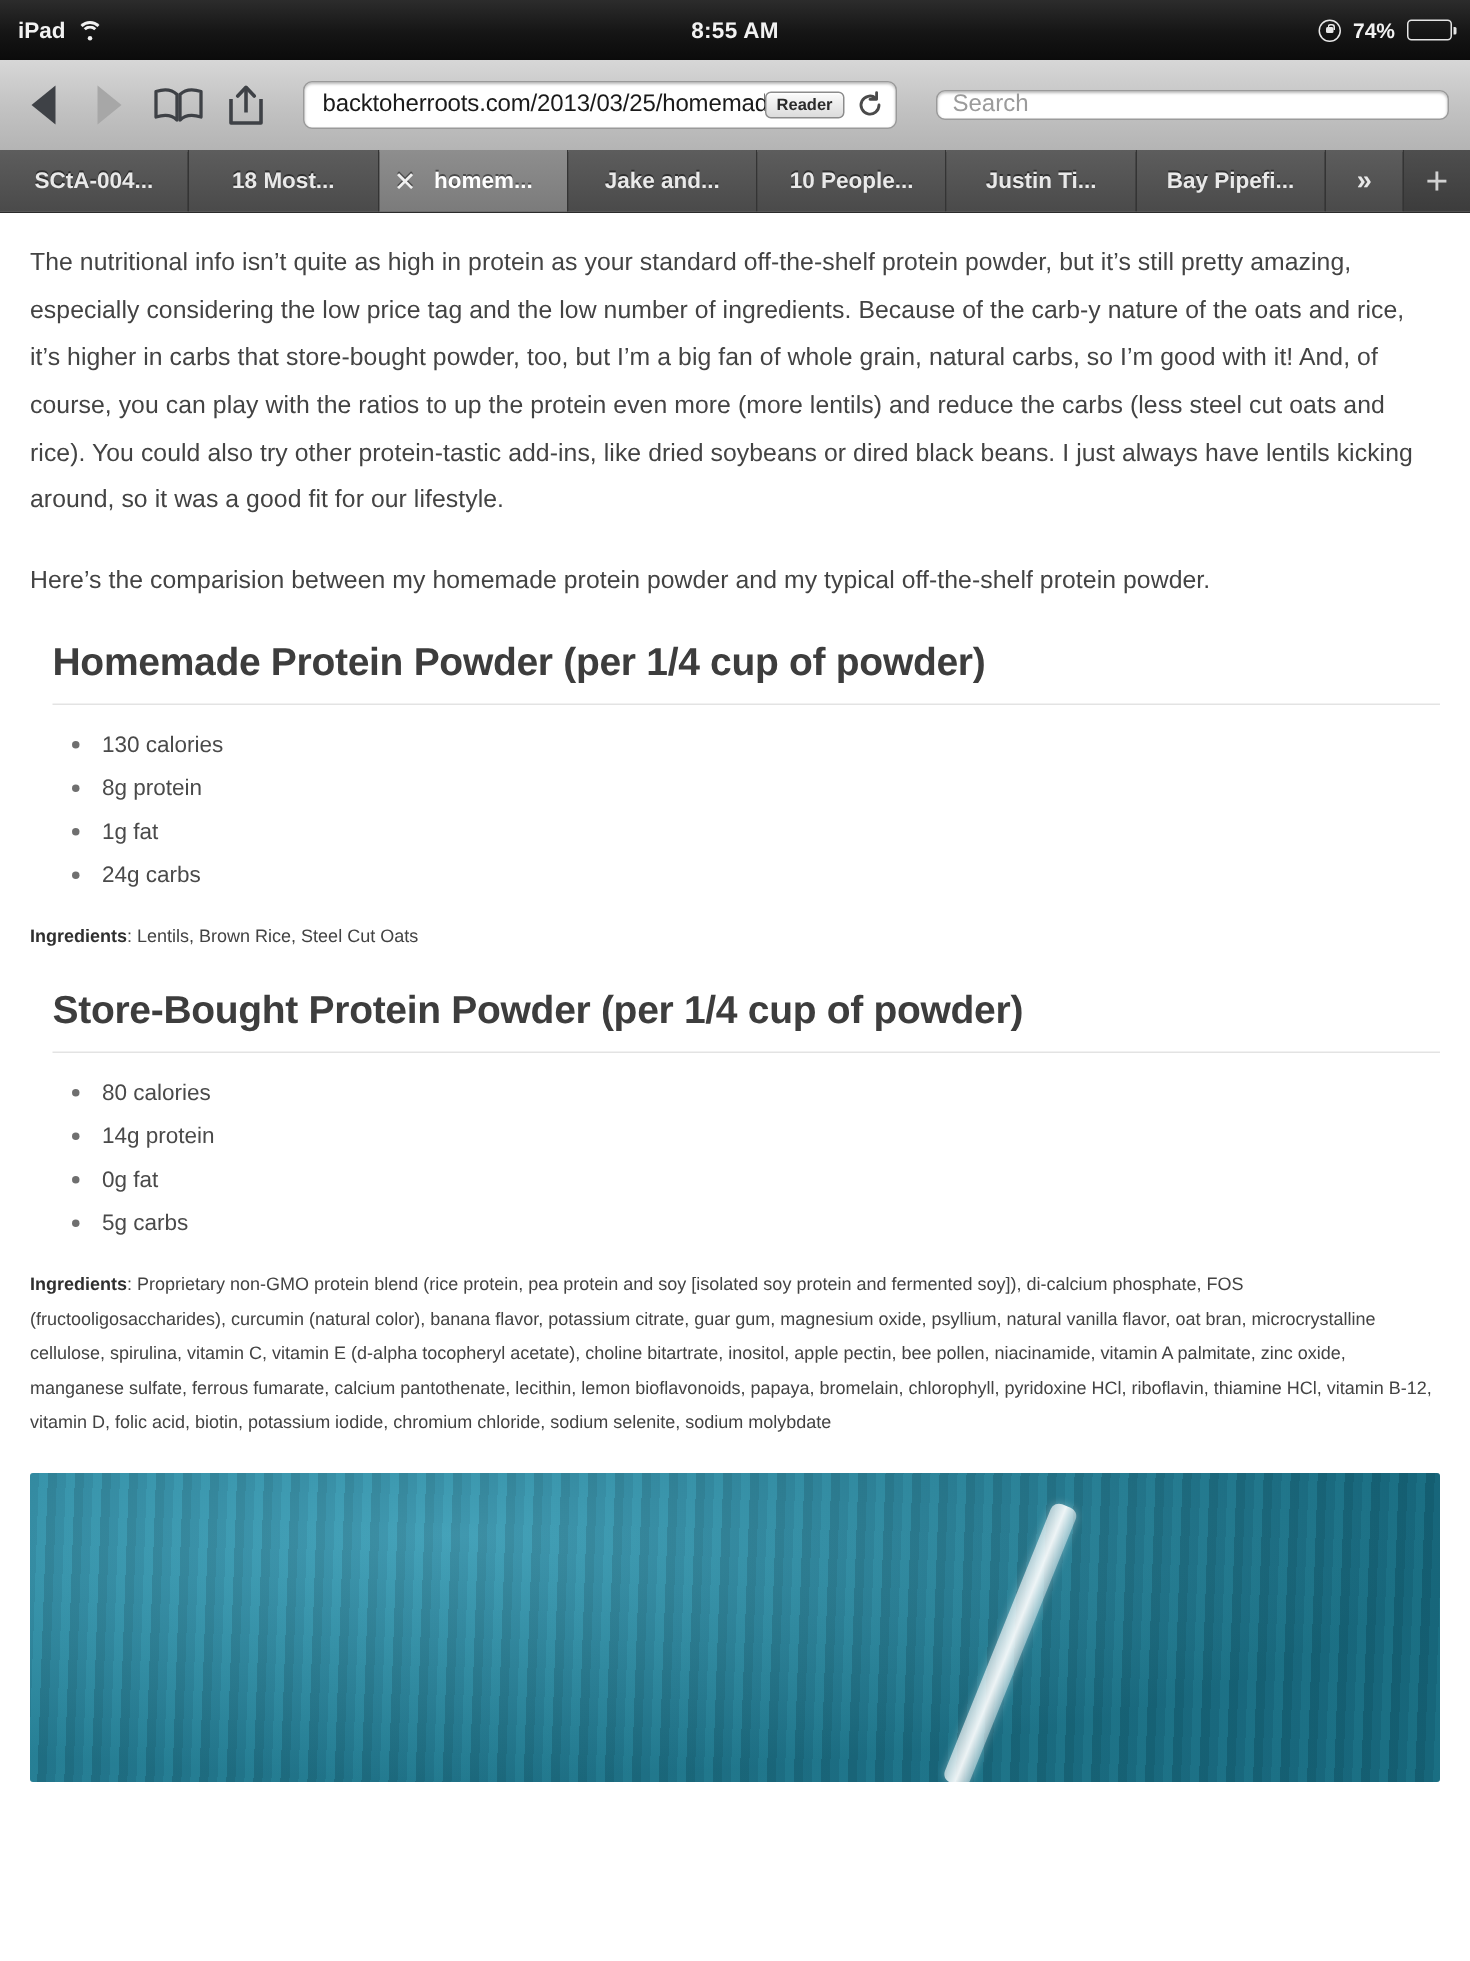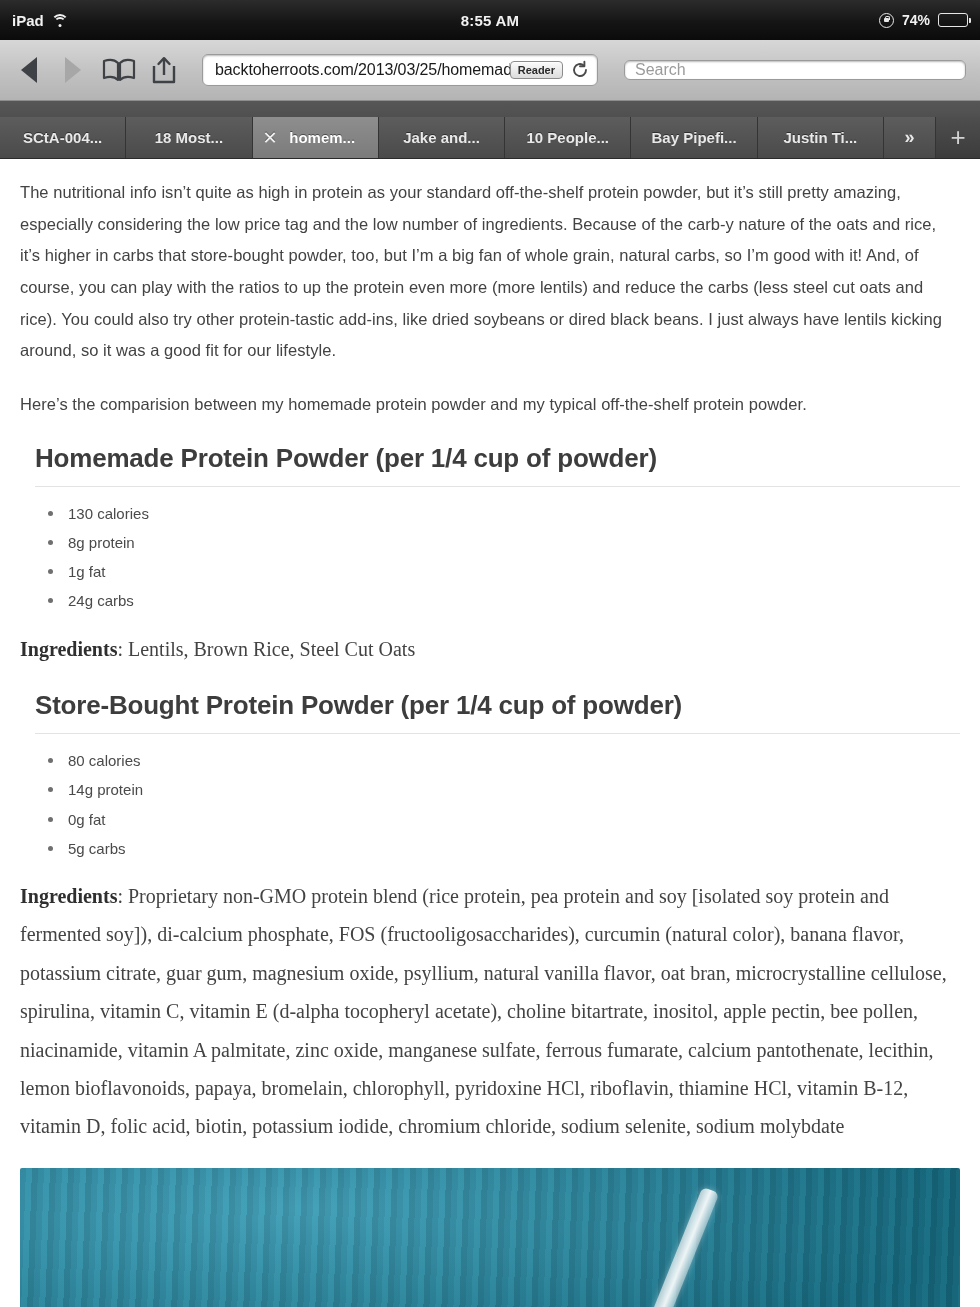--- a/index.html
+++ b/index.html
@@ -199,21 +199,21 @@
     padding: 0 10px;
     box-sizing: border-box;
   }
   .search-ph {
     font-size: 16px;
     color: #9b9b9b;
   }
 
   
   .tabbar {
-    height: 58px;
+    height: 41px;
     background: linear-gradient(to bottom, #565656 0%, #3f3f3f 100%);
     display: flex;
     align-items: flex-end;
     box-sizing: border-box;
     border-bottom: 1px solid #2a2a2a;
   }
   .tab {
     height: 41px;
     flex: 1 1 0;
     min-width: 0;
@@ -312,25 +312,24 @@
   }
   ul.facts li:before {
     content: "";
     position: absolute;
     left: 0; top: 12px;
     width: 5px; height: 5px;
     border-radius: 50%;
     background: #6f6f6f;
   }
   .ingredients {
-    font-size: 20px;
+    font-size: 12px;
     line-height: 1.92;
     color: #434343;
     margin: 0 0 22px 0;
-    font-family: Liberation Serif, serif;
   }
   .ingredients b { color: #2f2f2f; }
   .photo {
     margin: 18px 0 0 0;
     height: 206px;
     border-radius: 2px;
     position: relative;
     overflow: hidden;
     background:
       linear-gradient(95deg, rgba(255,255,255,0.05) 0%, rgba(0,0,0,0.10) 100%),
@@ -423,24 +422,24 @@
     <span class="close-x">✕</span>
     <span class="label">homem...</span>
   </div>
   <div class="tab">
     <span class="label">Jake and...</span>
   </div>
   <div class="tab">
     <span class="label">10 People...</span>
   </div>
   <div class="tab">
+    <span class="label">Justin Ti...</span>
+  </div>
+  <div class="tab">
     <span class="label">Bay Pipefi...</span>
-  </div>
-  <div class="tab">
-    <span class="label">Justin Ti...</span>
   </div>
   <div class="tab-extra">»</div>
   <div class="tab-add">+</div>
 </div>
 
 <div class="page">
 
   <p class="para">The nutritional info isn’t quite as high in protein as your standard off-the-shelf protein powder, but it’s still pretty amazing, especially considering the low price tag and the low number of ingredients. Because of the carb-y nature of the oats and rice, it’s higher in carbs that store-bought powder, too, but I’m a big fan of whole grain, natural carbs, so I’m good with it! And, of course, you can play with the ratios to up the protein even more (more lentils) and reduce the carbs (less steel cut oats and rice).  You could also try other protein-tastic add-ins, like dried soybeans or dired black beans. I just always have lentils kicking around, so it was a good fit for our lifestyle.</p>
   <p class="para">Here’s the comparision between my homemade protein powder and my typical off-the-shelf protein powder.</p>
 

